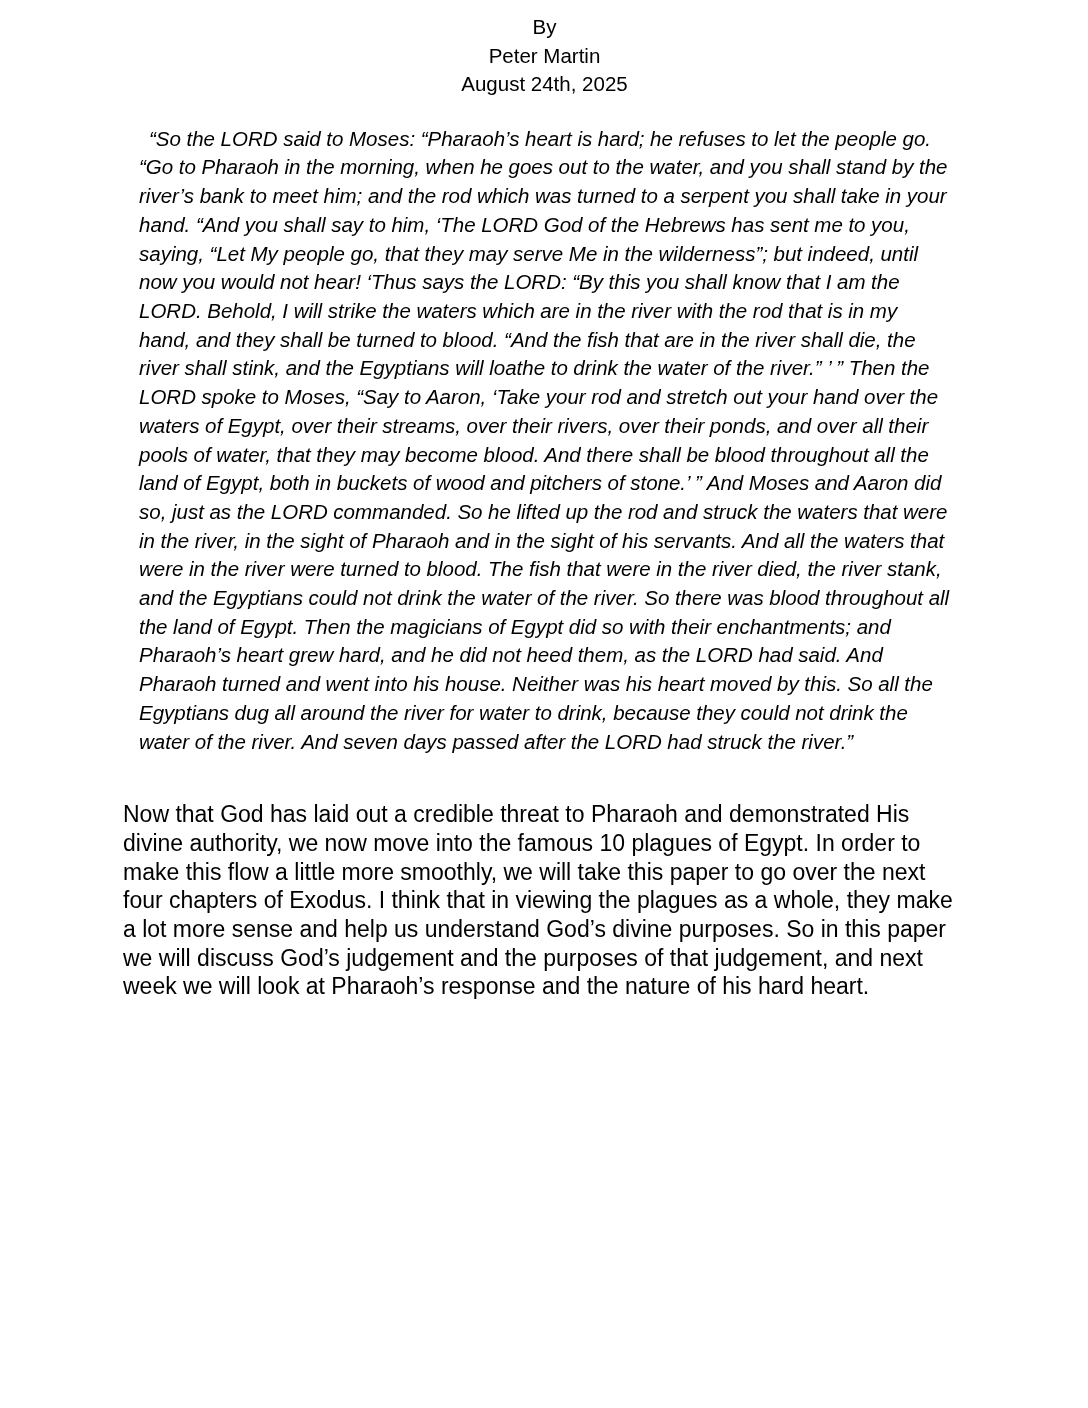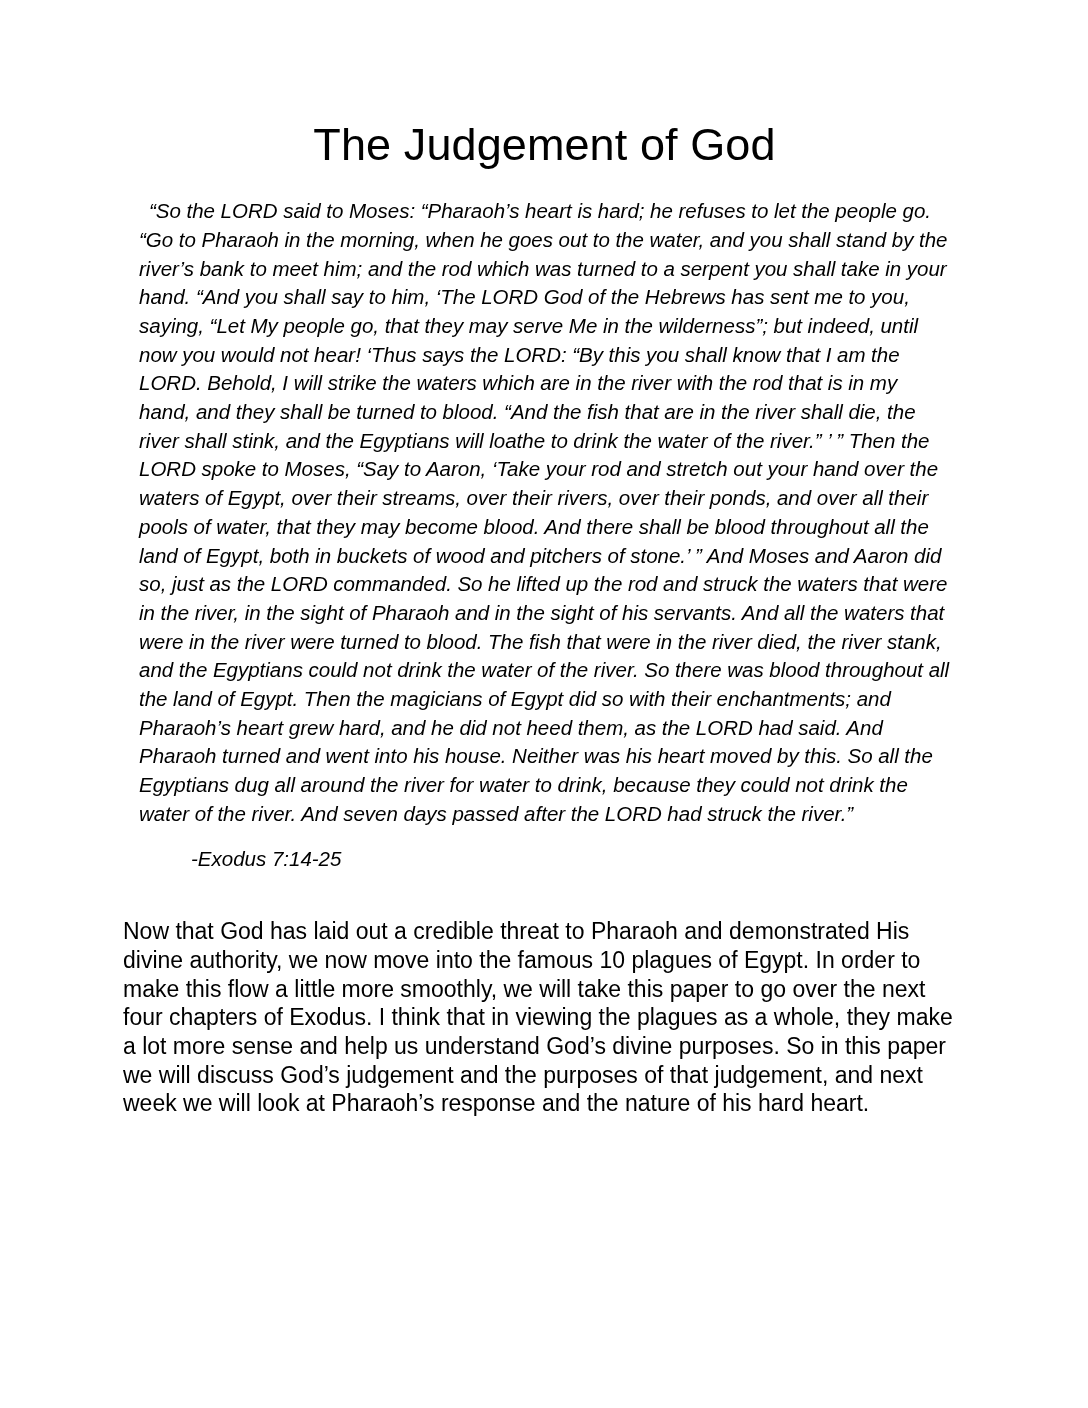--- a/index.html
+++ b/index.html
@@ -76,23 +76,26 @@
     line-height: 28.7px;
     text-align: left;
   }
 </style>
 </head>
 <body>
 
 <div class="page">
   <div class="content">
 
-    <h1 class="doc-title">The Judgement of God</h1>
 
+    <div class="byline">
+      <div>By</div>
+      <div>Peter Martin</div>
+      <div>August 24th, 2025</div>
+    </div>
 
     <p class="blockquote">“So the LORD said to Moses: “Pharaoh’s heart is hard; he refuses to let the people go. “Go to Pharaoh in the morning, when he goes out to the water, and you shall stand by the river’s bank to meet him; and the rod which was turned to a serpent you shall take in your hand. “And you shall say to him, ‘The LORD God of the Hebrews has sent me to you, saying, “Let My people go, that they may serve Me in the wilderness”; but indeed, until now you would not hear! ‘Thus says the LORD: “By this you shall know that I am the LORD. Behold, I will strike the waters which are in the river with the rod that is in my hand, and they shall be turned to blood. “And the fish that are in the river shall die, the river shall stink, and the Egyptians will loathe to drink the water of the river.” ’ ” Then the LORD spoke to Moses, “Say to Aaron, ‘Take your rod and stretch out your hand over the waters of Egypt, over their streams, over their rivers, over their ponds, and over all their pools of water, that they may become blood. And there shall be blood throughout all the land of Egypt, both in buckets of wood and pitchers of stone.’ ” And Moses and Aaron did so, just as the LORD commanded. So he lifted up the rod and struck the waters that were in the river, in the sight of Pharaoh and in the sight of his servants. And all the waters that were in the river were turned to blood. The fish that were in the river died, the river stank, and the Egyptians could not drink the water of the river. So there was blood throughout all the land of Egypt. Then the magicians of Egypt did so with their enchantments; and Pharaoh’s heart grew hard, and he did not heed them, as the LORD had said. And Pharaoh turned and went into his house. Neither was his heart moved by this. So all the Egyptians dug all around the river for water to drink, because they could not drink the water of the river. And seven days passed after the LORD had struck the river.”</p>
 
-    <div class="citation">-Exodus 7:14-25</div>
 
     <p class="body-paragraph">Now that God has laid out a credible threat to Pharaoh and demonstrated His divine authority, we now move into the famous 10 plagues of Egypt. In order to make this flow a little more smoothly, we will take this paper to go over the next four chapters of Exodus. I think that in viewing the plagues as a whole, they make a lot more sense and help us understand God’s divine purposes. So in this paper we will discuss God’s judgement and the purposes of that judgement, and next week we will look at Pharaoh’s response and the nature of his hard heart.</p>
 
   </div>
 </div>
 
 </body></html>

